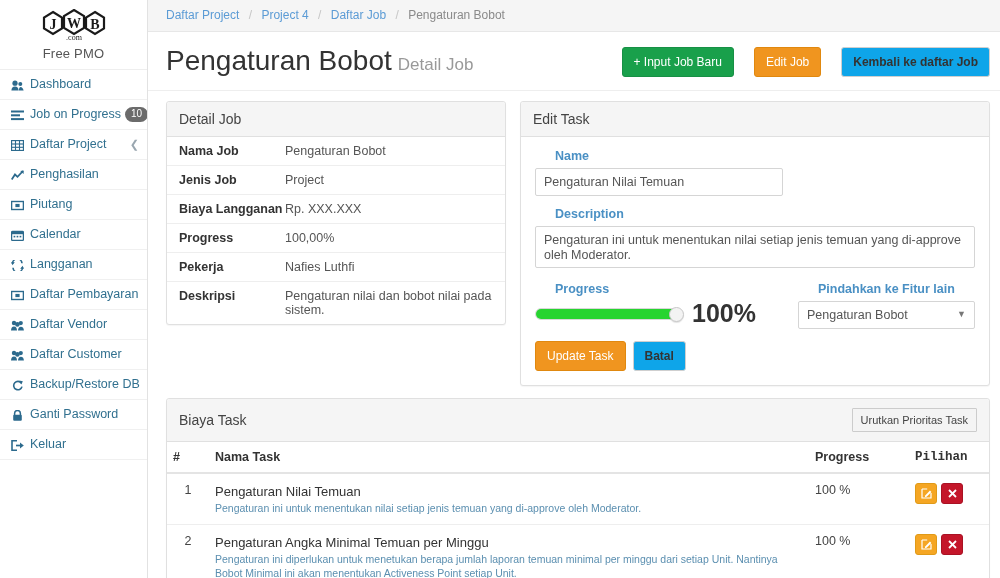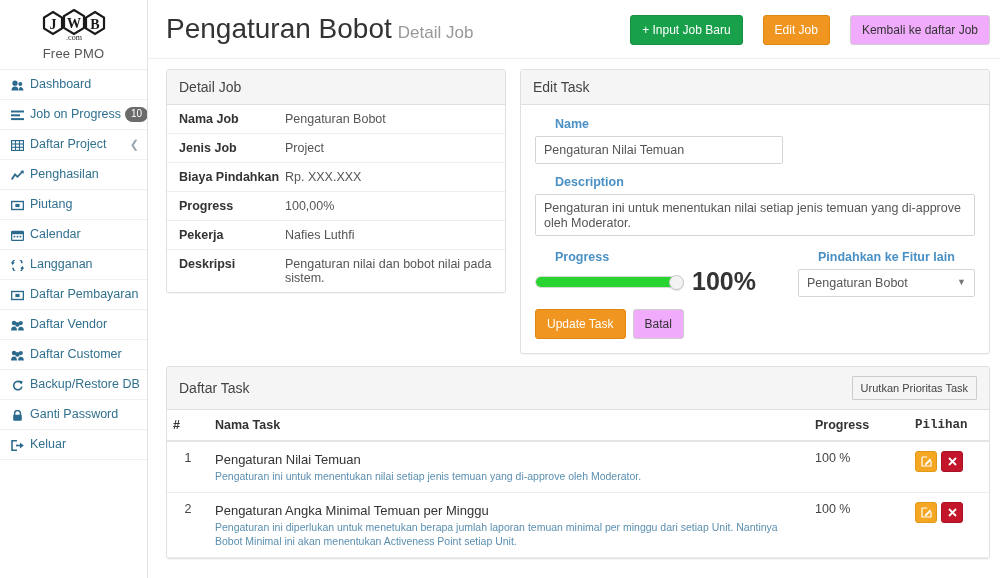--- a/index.html
+++ b/index.html
@@ -91,21 +91,21 @@
     padding: 7px 11px;
     border-radius: 3px;
     border: 1px solid transparent;
     cursor: pointer;
     line-height: 14px;
     font-family: "Liberation Sans", sans-serif;
     white-space: nowrap;
   }
   .btn-green { background: #19a04b; border-color: #179045; color: #fff; }
   .btn-orange { background: #f0951f; border-color: #e0880f; color: #fff; }
-  .btn-default { background: #f0abfc; border-color: #cfcfcf; color: #333; }
+  .btn-default { background: #0ea5e9; border-color: #cfcfcf; color: #333; font-weight: bold; }
 
   .content { padding: 10px 10px 0 18px; flex: 1; }
   .row-top { display: flex; gap: 14px; align-items: flex-start; }
 
   .panel {
     border: 1px solid #e0e0e0;
     border-radius: 3px;
     background: #fff;
     box-shadow: 0 1px 1px rgba(0,0,0,.04);
   }
@@ -422,20 +422,29 @@
               </svg>
             </span>
         <span class="lbl">Keluar</span>
           </a>
         </li>
     </ul>
   </aside>
 
   <div class="main">
 
+    <nav class="breadcrumb-bar">
+      <a href="#">Daftar Project</a>
+      <span class="sep">/</span>
+      <a href="#">Project 4</a>
+      <span class="sep">/</span>
+      <a href="#">Daftar Job</a>
+      <span class="sep">/</span>
+      <span class="current">Pengaturan Bobot</span>
+    </nav>
 
     <div class="page-head">
       <h1 class="page-title">
         <span>Pengaturan Bobot</span><span class="sub">Detail Job</span>
       </h1>
       <div class="head-btns">
         <button class="btn btn-green"><span>+</span> <span>Input Job Baru</span></button>
         <button class="btn btn-orange">Edit Job</button>
         <button class="btn btn-default">Kembali ke daftar Job</button>
       </div>
@@ -452,21 +461,21 @@
             <tbody>
                 <tr>
               <th>Nama Job</th>
               <td>Pengaturan Bobot</td>
             </tr>
             <tr>
               <th>Jenis Job</th>
               <td>Project</td>
             </tr>
             <tr>
-              <th>Biaya Pindahkan</th>
+              <th>Biaya Langganan</th>
               <td>Rp. XXX.XXX</td>
             </tr>
             <tr>
               <th>Progress</th>
               <td>100,00%</td>
             </tr>
             <tr>
               <th>Pekerja</th>
               <td>Nafies Luthfi</td>
             </tr>
@@ -520,21 +529,21 @@
               <button class="btn btn-orange">Update Task</button>
               <button class="btn btn-default">Batal</button>
             </div>
 
           </div>
         </section>
       </div>
 
       <section class="panel task-panel">
         <div class="panel-head">
-          <span>Daftar Task</span>
+          <span>Biaya Task</span>
           <button class="btn-sm">Urutkan Prioritas Task</button>
         </div>
         <table class="tasks">
           <thead>
             <tr>
               <th class="c-num">#</th>
               <th>Nama Task</th>
               <th class="c-prog">Progress</th>
               <th class="c-act">Pilihan</th>
             </tr>

